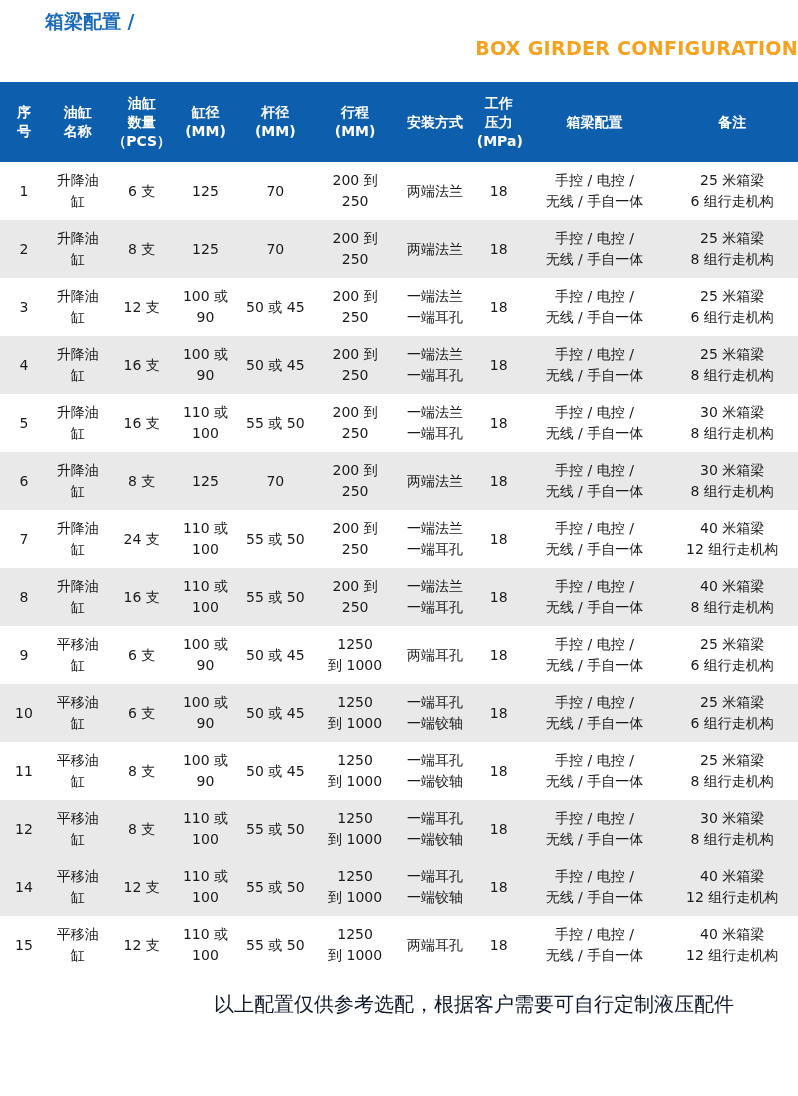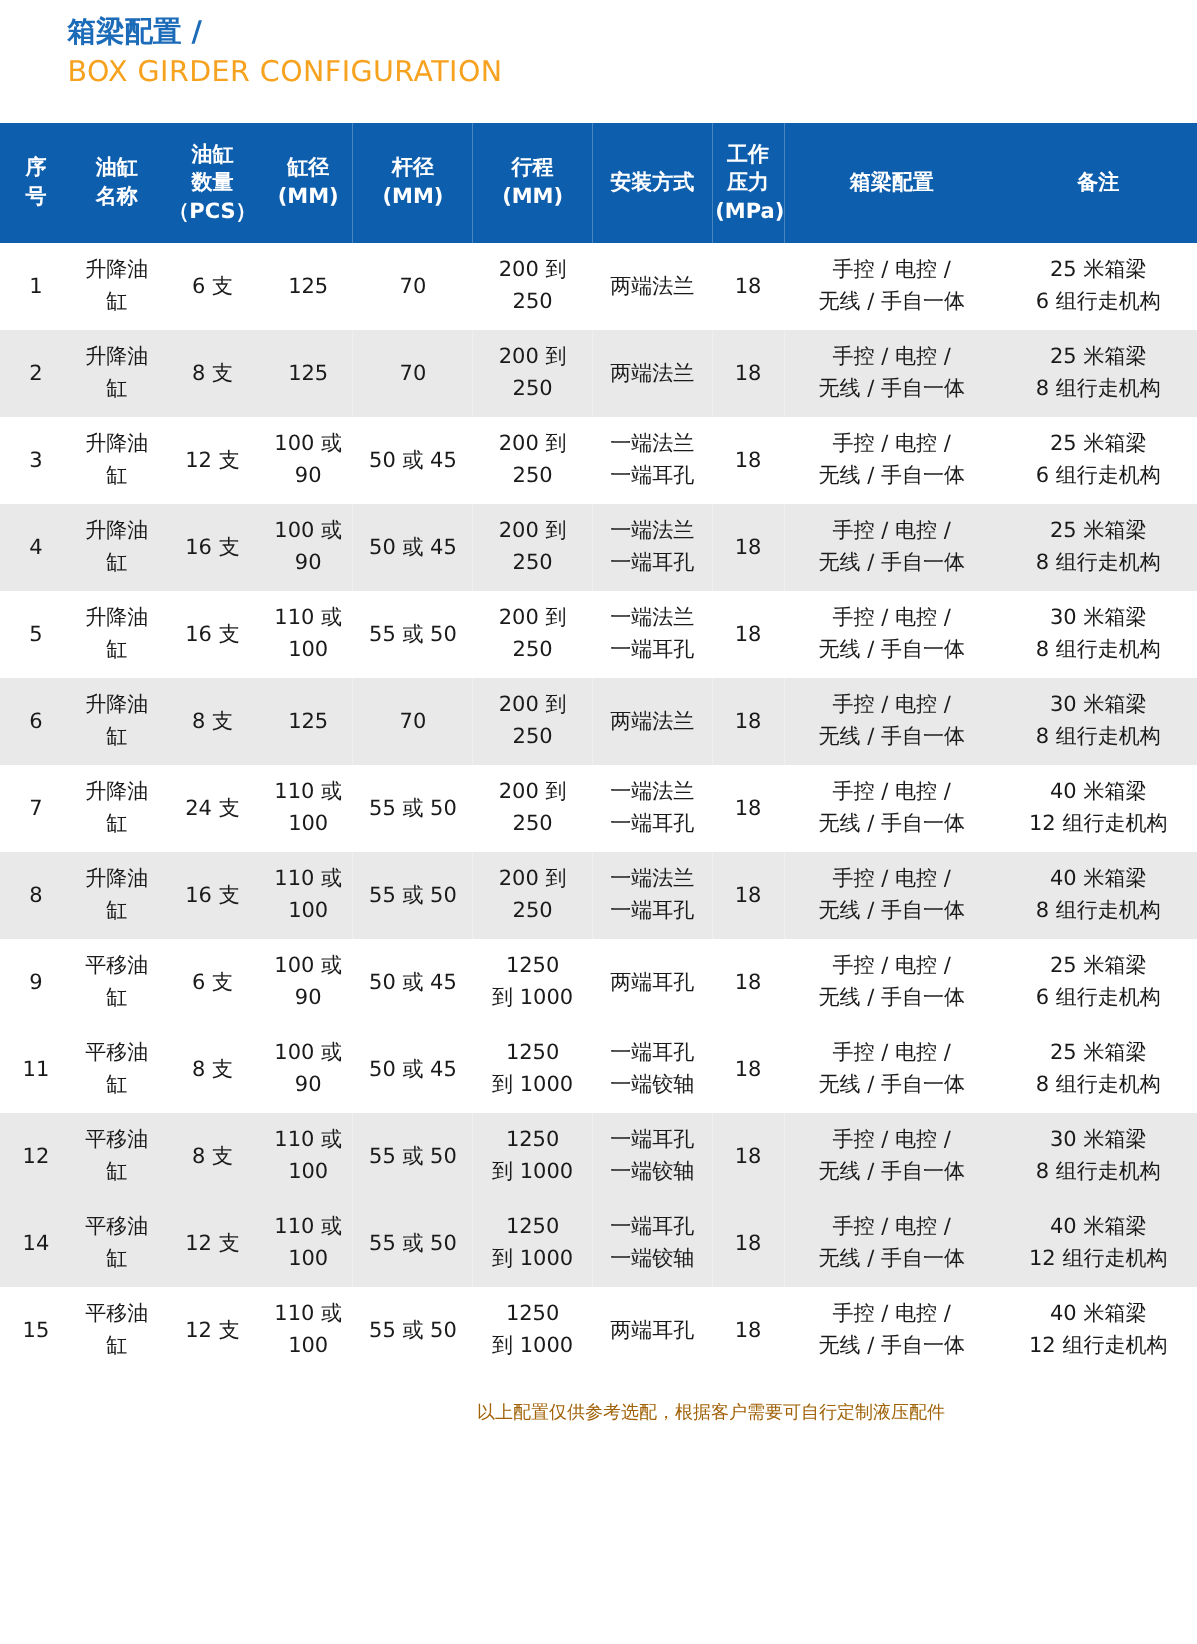--- a/index.html
+++ b/index.html
@@ -22,23 +22,24 @@
   .titles { padding: 8px 0 0 2px; margin-left: 43px; }
   .title-zh {
     color: var(--title-zh);
     font-size: 19px;
     font-weight: bold;
     line-height: 1.4;
   }
   .title-en {
     color: var(--title-en);
     font-size: 19px;
-    font-weight: normal;
+    font-weight: bold;
     letter-spacing: 0.3px;
     line-height: 1.4;
+    text-align: right;
   }
   table.config {
     width: 798px;
     margin-top: 21px;
     border-collapse: collapse;
     table-layout: fixed;
   }
   table.config thead th {
     background: var(--header-bg);
     color: #ffffff;
@@ -58,22 +59,22 @@
     vertical-align: middle;
     font-size: 14px;
     white-space: pre-line;
     line-height: 1.5;
   }
   table.config tbody tr.alt { background: var(--row-alt); }
   .footer-note {
     margin-top: 17px;
     padding-left: 150px;
     text-align: center;
-    font-size: 12px;
-    color: #a16207;
+    font-size: 20px;
+    color: #0f172a;
   }
 </style>
 </head>
 <body>
 
 <div class="page">
 
   <div class="titles">
     <div class="title-zh">箱梁配置 /</div>
     <div class="title-en">BOX GIRDER CONFIGURATION</div>
@@ -247,68 +248,85 @@
           <td>50 或 45</td>
           <td>1250
 到 1000</td>
           <td>两端耳孔</td>
           <td>18</td>
           <td>手控 / 电控 /
 无线 / 手自一体</td>
           <td>25 米箱梁
 6 组行走机构</td>
         </tr>
-        <tr>
-          <td>11</td>
-          <td>平移油缸</td>
-          <td>8 支</td>
+        <tr class="alt">
+          <td>10</td>
+          <td>平移油缸</td>
+          <td>6 支</td>
           <td>100 或
 90</td>
           <td>50 或 45</td>
           <td>1250
 到 1000</td>
           <td>一端耳孔
 一端铰轴</td>
           <td>18</td>
           <td>手控 / 电控 /
 无线 / 手自一体</td>
           <td>25 米箱梁
-8 组行走机构</td>
-        </tr>
-        <tr class="alt">
-          <td>12</td>
+6 组行走机构</td>
+        </tr>
+        <tr>
+          <td>11</td>
           <td>平移油缸</td>
           <td>8 支</td>
-          <td>110 或
-100</td>
-          <td>55 或 50</td>
+          <td>100 或
+90</td>
+          <td>50 或 45</td>
           <td>1250
 到 1000</td>
           <td>一端耳孔
 一端铰轴</td>
           <td>18</td>
           <td>手控 / 电控 /
 无线 / 手自一体</td>
-          <td>30 米箱梁
-8 组行走机构</td>
-        </tr>
-        <tr class="alt">
-          <td>14</td>
-          <td>平移油缸</td>
-          <td>12 支</td>
+          <td>25 米箱梁
+8 组行走机构</td>
+        </tr>
+        <tr class="alt">
+          <td>12</td>
+          <td>平移油缸</td>
+          <td>8 支</td>
           <td>110 或
 100</td>
           <td>55 或 50</td>
           <td>1250
 到 1000</td>
           <td>一端耳孔
 一端铰轴</td>
           <td>18</td>
           <td>手控 / 电控 /
 无线 / 手自一体</td>
+          <td>30 米箱梁
+8 组行走机构</td>
+        </tr>
+        <tr class="alt">
+          <td>14</td>
+          <td>平移油缸</td>
+          <td>12 支</td>
+          <td>110 或
+100</td>
+          <td>55 或 50</td>
+          <td>1250
+到 1000</td>
+          <td>一端耳孔
+一端铰轴</td>
+          <td>18</td>
+          <td>手控 / 电控 /
+无线 / 手自一体</td>
           <td>40 米箱梁
 12 组行走机构</td>
         </tr>
         <tr>
           <td>15</td>
           <td>平移油缸</td>
           <td>12 支</td>
           <td>110 或
 100</td>
           <td>55 或 50</td>

